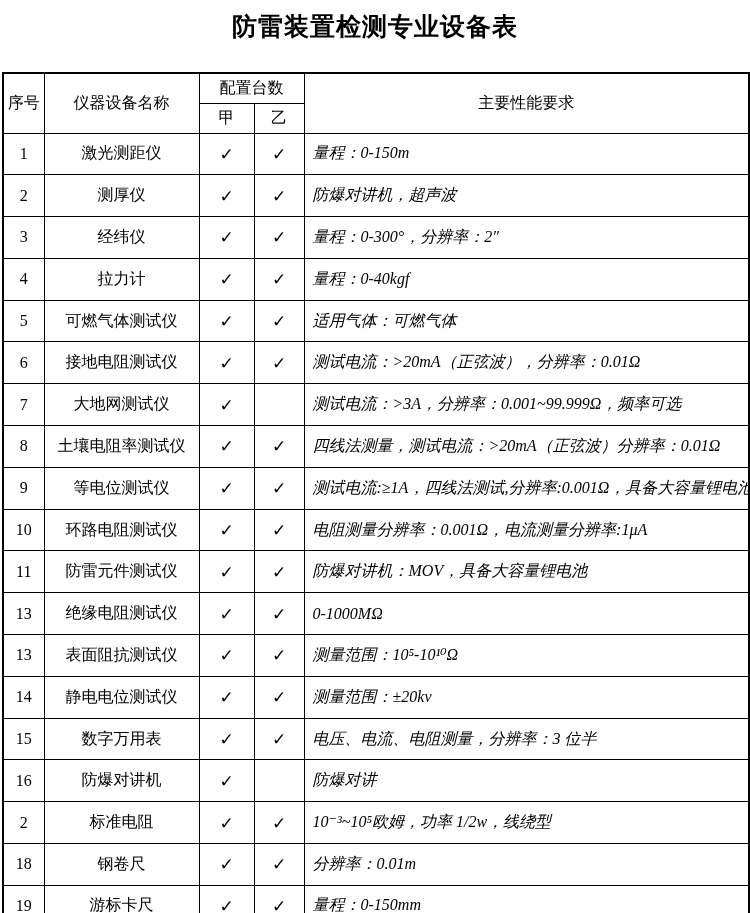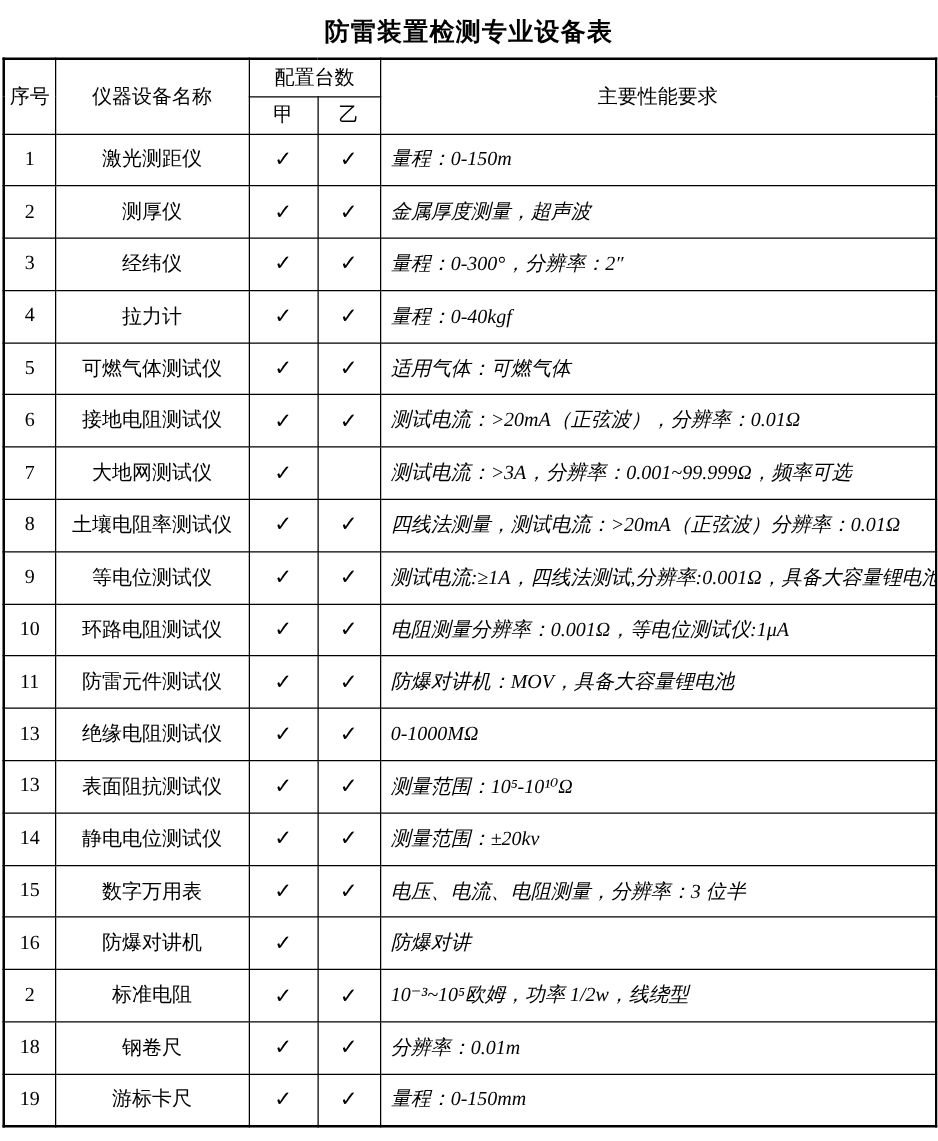--- a/index.html
+++ b/index.html
@@ -5,25 +5,25 @@
   * { margin: 0; padding: 0; box-sizing: border-box; }
   html, body { background: #fff; }
   body {
     width: 750px;
     height: 913px;
     font-family: "Liberation Serif", "DejaVu Serif", serif;
     color: #000;
     overflow: hidden;
   }
   .page-title {
-    height: 46px;
+    height: 72px;
     text-align: center;
     font-family: "Liberation Sans", "DejaVu Sans", sans-serif;
     font-weight: bold;
-    font-size: 20px;
+    font-size: 25px;
     line-height: 52px;
     letter-spacing: 1px;
     color: #000;
   }
   table.equip-table {
     border-collapse: collapse;
     table-layout: fixed;
     width: 746px;
     margin-left: 2px;
     height: 855px;
@@ -89,21 +89,21 @@
       <td>激光测距仪</td>
       <td class="check-cell">✓</td>
       <td class="check-cell">✓</td>
       <td class="req-cell">量程：0-150m</td>
     </tr>
     <tr class="data-row">
       <td>2</td>
       <td>测厚仪</td>
       <td class="check-cell">✓</td>
       <td class="check-cell">✓</td>
-      <td class="req-cell">金属厚度测量，超声波</td>
+      <td class="req-cell">防爆对讲机，超声波</td>
     </tr>
     <tr class="data-row">
       <td>3</td>
       <td>经纬仪</td>
       <td class="check-cell">✓</td>
       <td class="check-cell">✓</td>
       <td class="req-cell">量程：0-300°，分辨率：2″</td>
     </tr>
     <tr class="data-row">
       <td>4</td>
@@ -145,21 +145,21 @@
       <td>等电位测试仪</td>
       <td class="check-cell">✓</td>
       <td class="check-cell">✓</td>
       <td class="req-cell">测试电流:≥1A，四线法测试,分辨率:0.001Ω，具备大容量锂电池</td>
     </tr>
     <tr class="data-row">
       <td>10</td>
       <td>环路电阻测试仪</td>
       <td class="check-cell">✓</td>
       <td class="check-cell">✓</td>
-      <td class="req-cell">电阻测量分辨率：0.001Ω，等电位测试仪:1μA</td>
+      <td class="req-cell">电阻测量分辨率：0.001Ω，电流测量分辨率:1μA</td>
     </tr>
     <tr class="data-row">
       <td>11</td>
       <td>防雷元件测试仪</td>
       <td class="check-cell">✓</td>
       <td class="check-cell">✓</td>
       <td class="req-cell">防爆对讲机：MOV，具备大容量锂电池</td>
     </tr>
     <tr class="data-row">
       <td>13</td>

